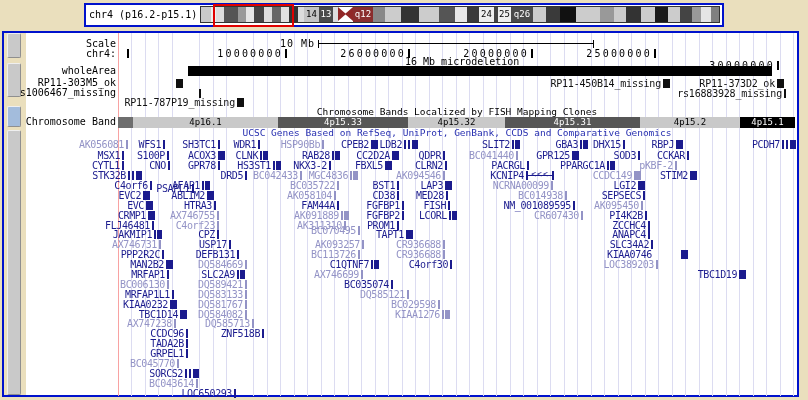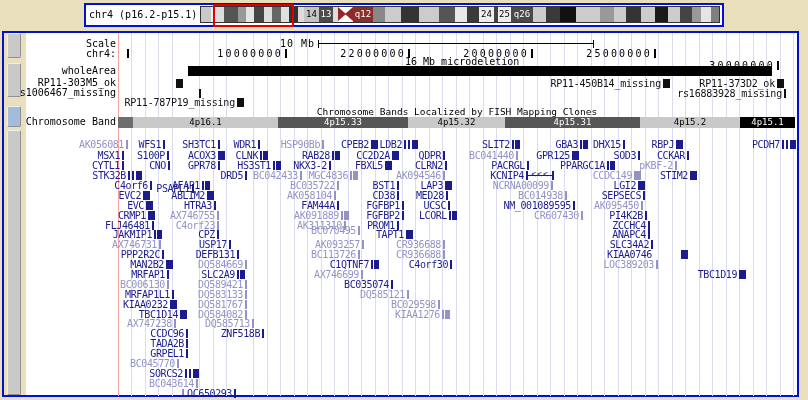--- a/index.html
+++ b/index.html
@@ -107,33 +107,34 @@
   <div class="sbtn" style="top:130px;height:265px;"></div>
 
   <div id="scalebar" style="left: 318px; width: 274px;">
       <span class="lb">10 Mb</span>
     </div>
 
   <div id="wa-bar" style="left: 188px; top: 66px; width: 584px;"></div>
   <div id="wa-caption" style="left: 405px; top: 57px;">16 Mb microdeletion</div>
 
   <div class="title-line" id="fish-title" style="color: rgb(0, 0, 0); top: 107px;">Chromosome Bands Localized by FISH Mapping Clones</div>
+  <div class="title-line" id="genes-title" style="top: 128px; color: rgb(40, 48, 176);">UCSC Genes Based on RefSeq, UniProt, GenBank, CCDS and Comparative Genomics</div>
 
   <div id="gutter-labels">
       <div class="gutter" style="top: 39px;">Scale</div>
       <div class="gutter" style="top: 49px;">chr4:</div>
       <div class="gutter" style="top: 66px;">wholeArea</div>
       <div class="gutter" style="top: 78px;">RP11-303M5_ok</div>
       <div class="gutter" style="top: 88px;">rs1006467_missing</div>
       <div class="gutter" style="top: 117px;">Chromosome Band</div>
     </div>
   <div id="ruler-ticks">
       <div class="gi rt" style="left: 127px; top: 49px;"><span class="b" style="width: 2px;"></span></div>
       <div class="gi rt" style="left: 285px; top: 49px;"><span class="lb">10000000</span><span class="b" style="width: 2px;"></span></div>
-      <div class="gi rt" style="left: 408px; top: 49px;"><span class="lb">22000000</span><span class="b" style="width: 2px;"></span></div>
+      <div class="gi rt" style="left: 408px; top: 49px;"><span class="lb">26000000</span><span class="b" style="width: 2px;"></span></div>
       <div class="gi rt" style="left: 531px; top: 49px;"><span class="lb">20000000</span><span class="b" style="width: 2px;"></span></div>
       <div class="gi rt" style="left: 654px; top: 49px;"><span class="lb">25000000</span><span class="b" style="width: 2px;"></span></div>
       <div class="gi rt" style="left: 777px; top: 61px;"><span class="lb">30000000</span><span class="b" style="width: 2px;"></span></div>
     </div>
   <div id="fish-items">
       <div class="gi fi" style="left: 176px; top: 79px;"><span class="b" style="width: 7px;"></span></div>
       <div class="gi fi" style="left: 663px; top: 79px;"><span class="lb">RP11-450B14_missing</span><span class="b" style="width: 7px;"></span></div>
       <div class="gi fi" style="left: 777px; top: 79px;"><span class="lb">RP11-373D2_ok</span><span class="b" style="width: 7px;"></span></div>
       <div class="gi fi" style="left: 199px; top: 89px;"><span class="b" style="width: 2px;"></span></div>
       <div class="gi fi" style="left: 784px; top: 89px;"><span class="lb">rs16883928_missing</span><span class="b" style="width: 2px;"></span></div>
@@ -202,21 +203,21 @@
       <div class="gi gd" style="left: 207px; top: 191px;"><span class="lb">ABLIM2</span><span class="b" style="width: 7px;"></span></div>
       <div class="gi gl" style="left: 334px; top: 191px;"><span class="lb">AK058104</span><span class="b" style="width: 2px;"></span></div>
       <div class="gi gd" style="left: 397px; top: 191px;"><span class="lb">CD38</span><span class="b" style="width: 2px;"></span></div>
       <div class="gi gd" style="left: 446px; top: 191px;"><span class="lb">MED28</span><span class="b" style="width: 2px;"></span></div>
       <div class="gi gl" style="left: 565px; top: 191px;"><span class="lb">BC014938</span><span class="b" style="width: 2px;"></span></div>
       <div class="gi gd" style="left: 643px; top: 191px;"><span class="lb">SEPSECS</span><span class="b" style="width: 2px;"></span></div>
       <div class="gi gd" style="left: 146px; top: 201px;"><span class="lb">EVC</span><span class="b" style="width: 7px;"></span></div>
       <div class="gi gd" style="left: 214px; top: 201px;"><span class="lb">HTRA3</span><span class="b" style="width: 2px;"></span></div>
       <div class="gi gd" style="left: 337px; top: 201px;"><span class="lb">FAM44A</span><span class="b" style="width: 2px;"></span></div>
       <div class="gi gd" style="left: 402px; top: 201px;"><span class="lb">FGFBP1</span><span class="b" style="width: 2px;"></span></div>
-      <div class="gi gd" style="left: 448px; top: 201px;"><span class="lb">UCSC</span><span class="b" style="width: 2px;"></span></div>
+      <div class="gi gd" style="left: 448px; top: 201px;"><span class="lb">FISH</span><span class="b" style="width: 2px;"></span></div>
       <div class="gi gd" style="left: 573px; top: 201px;"><span class="lb">NM_001089595</span><span class="b" style="width: 2px;"></span></div>
       <div class="gi gl" style="left: 641px; top: 201px;"><span class="lb">AK095450</span><span class="b" style="width: 2px;"></span></div>
       <div class="gi gd" style="left: 148px; top: 211px;"><span class="lb">CRMP1</span><span class="b" style="width: 7px;"></span></div>
       <div class="gi gl" style="left: 217px; top: 211px;"><span class="lb">AX746755</span><span class="b" style="width: 2px;"></span></div>
       <div class="gi gl" style="left: 341px; top: 211px;"><span class="lb">AK091889</span><span class="b" style="width: 2px;"></span><span class="b" style="width: 5px; margin-left: 1px;"></span></div>
       <div class="gi gd" style="left: 402px; top: 211px;"><span class="lb">FGFBP2</span><span class="b" style="width: 2px;"></span></div>
       <div class="gi gd" style="left: 449px; top: 211px;"><span class="lb">LCORL</span><span class="b" style="width: 2px;"></span><span class="b" style="width: 5px; margin-left: 1px;"></span></div>
       <div class="gi gl" style="left: 581px; top: 211px;"><span class="lb">CR607430</span><span class="b" style="width: 2px;"></span></div>
       <div class="gi gd" style="left: 645px; top: 211px;"><span class="lb">PI4K2B</span><span class="b" style="width: 2px;"></span></div>
       <div class="gi gd" style="left: 152px; top: 221px;"><span class="lb">FLJ46481</span><span class="b" style="width: 2px;"></span></div>

